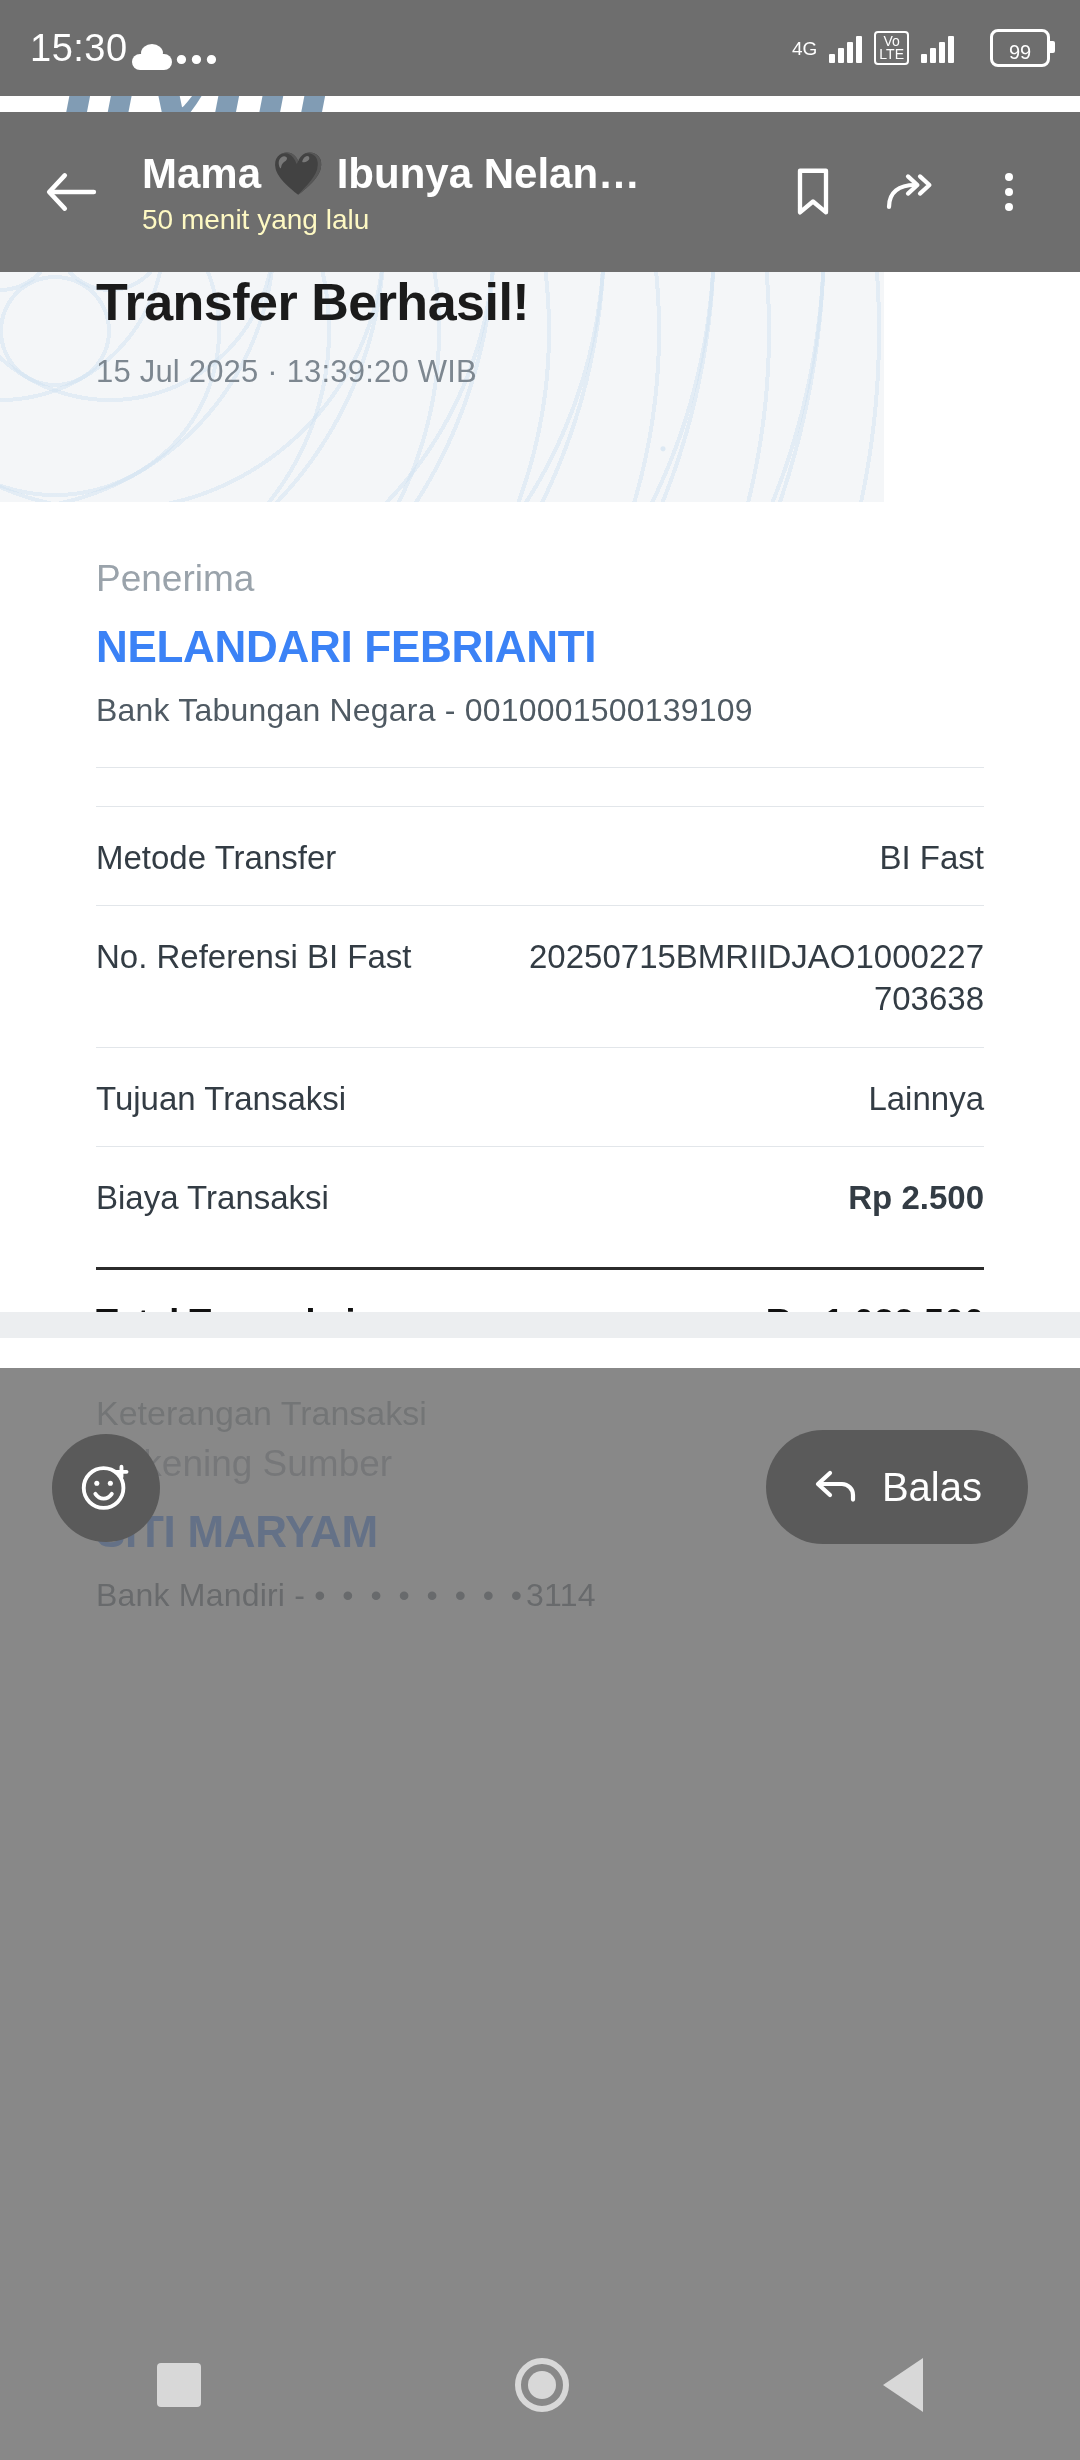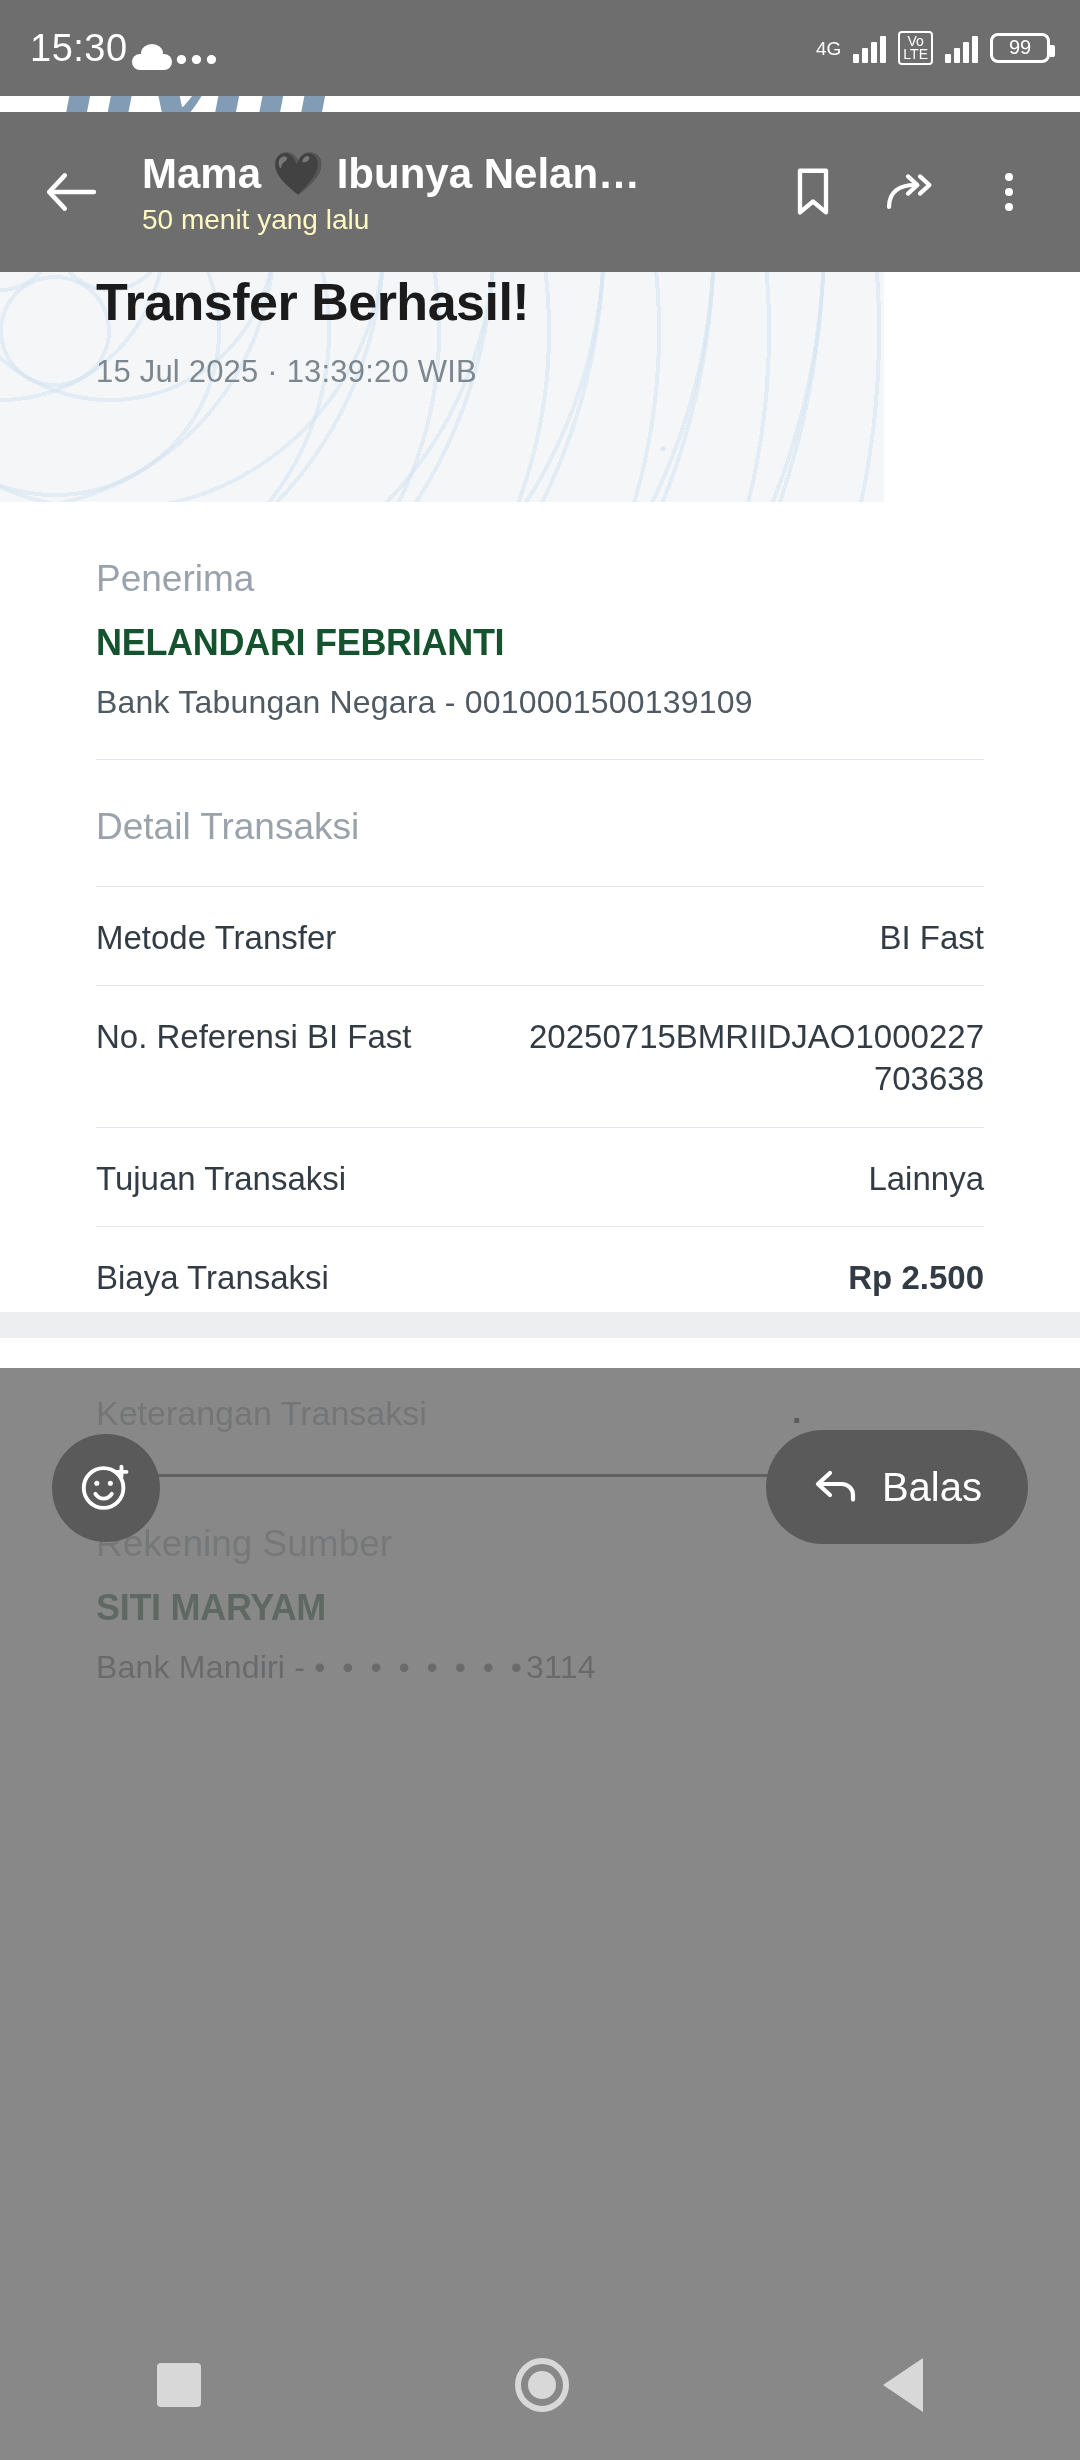--- a/index.html
+++ b/index.html
@@ -65,26 +65,27 @@
   .sb-bars i:nth-child(4){ height: 27px; }
   .sb-volte {
     border: 2px solid #ffffff;
     border-radius: 4px;
     font-size: 14px;
     line-height: 13px;
     padding: 2px 3px;
     text-align: center;
   }
   .sb-batt {
-    width: 60px; height: 30px;
+    width: 60px; height: 38px;
     border: 3px solid #ffffff;
     border-radius: 8px;
     position: relative;
-    display: flex; align-items: flex-start; justify-content: center;
+    display: flex; align-items: flex-end; justify-content: center;
     font-size: 20px;
+    margin-left: 24px;
   }
   .sb-batt::after {
     content: "";
     position: absolute;
     right: -8px; top: 9px;
     width: 5px; height: 12px;
     background: #ffffff;
     border-radius: 0 2px 2px 0;
   }
 
@@ -217,23 +218,23 @@
     z-index: 10;
   }
   .rb-inner { padding: 0 96px; }
 
   .section-label {
     font-size: 37px;
     color: #9aa3ab;
     margin-top: 46px;
   }
   .party-name {
-    font-size: 36px;
+    font-size: 44px;
     font-weight: 700;
-    color: #14532d;
+    color: #3b82f6;
     margin-top: 22px;
     letter-spacing: -0.3px;
   }
   .party-acct {
     font-size: 32px;
     color: #4f5a63;
     margin-top: 20px;
     letter-spacing: 0.2px;
   }
   .hr { height: 1px; background: #e2e6ea; margin-top: 38px; }
@@ -366,21 +367,20 @@
   </div>
 
   <div class="receipt-body">
     <div class="rb-inner">
 
       <div class="section-label">Penerima</div>
       <div class="party-name">NELANDARI FEBRIANTI</div>
       <div class="party-acct">Bank Tabungan Negara - 0010001500139109</div>
       <div class="hr"></div>
 
-      <div class="section-label">Detail Transaksi</div>
 
       <div class="hr"></div>
 
       <div class="row">
         <div class="k">Metode Transfer</div>
         <div class="v">BI Fast</div>
       </div>
       <div class="hr"></div>
 
       <div class="row">

